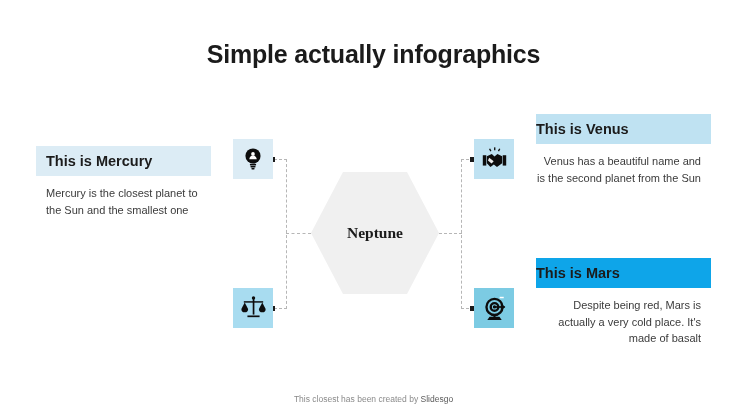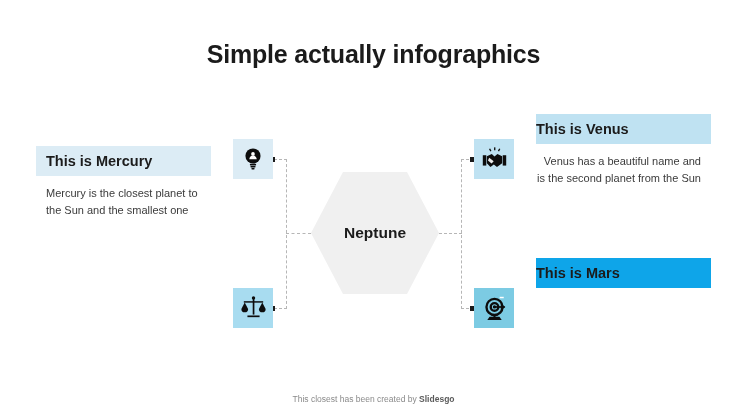--- a/index.html
+++ b/index.html
@@ -88,20 +88,21 @@
     background: #f0f0f0;
     clip-path: polygon(25% 0%, 75% 0%, 100% 50%, 75% 100%, 25% 100%, 0% 50%);
     display: flex;
     align-items: center;
     justify-content: center;
   }
   #hexagon-label {
     font-size: 15.5px;
     font-weight: bold;
     color: #1b1b1b;
+    font-family: Liberation Serif, serif;
   }
 
   
   .conn-v {
     position: absolute;
     width: 0;
     border-left: 1.3px dashed #b6b6b6;
   }
   .conn-h {
     position: absolute;
@@ -131,21 +132,21 @@
   
   #footer {
     position: absolute;
     bottom: 16px;
     left: 0;
     width: 747px;
     text-align: center;
     font-size: 8.5px;
     color: #8a8a8a;
   }
-  #footer-brand { font-weight: bold; color: #5b5b5b; }
+  #footer-brand { font-weight: normal; color: #5b5b5b; }
 </style>
 </head>
 <body>
 
 <div id="slide">
 
   <div id="page-title">Simple actually infographics</div>
 
   <div class="quad-block align-left" id="block-mercury">
     <div class="quad-header" id="header-mercury" style="background: rgb(220, 236, 245); margin-top: 32px;">This is Mercury</div>
@@ -153,20 +154,21 @@
   </div>
 
   <div class="quad-block align-right" id="block-venus">
     <div class="quad-header" id="header-venus" style="background: rgb(191, 226, 242);">This is Venus</div>
     <div class="quad-body">Venus has a beautiful name and is the second planet from the Sun</div>
   </div>
 
 
   <div class="quad-block align-right" id="block-mars">
     <div class="quad-header" id="header-mars" style="background: #0ea5e9;">This is Mars</div>
+    <div class="quad-body">Despite being red, Mars is actually a very cold place. It's made of basalt</div>
   </div>
 
   <div class="conn-v" id="conn-left-v"></div>
   <div class="conn-h" id="conn-left-top"></div>
   <div class="conn-h" id="conn-left-bottom"></div>
   <div class="conn-h" id="conn-left-hex"></div>
   <div class="conn-dot" id="dot-left-top"></div>
   <div class="conn-dot" id="dot-left-bottom"></div>
 
   <div class="conn-v" id="conn-right-v"></div>

